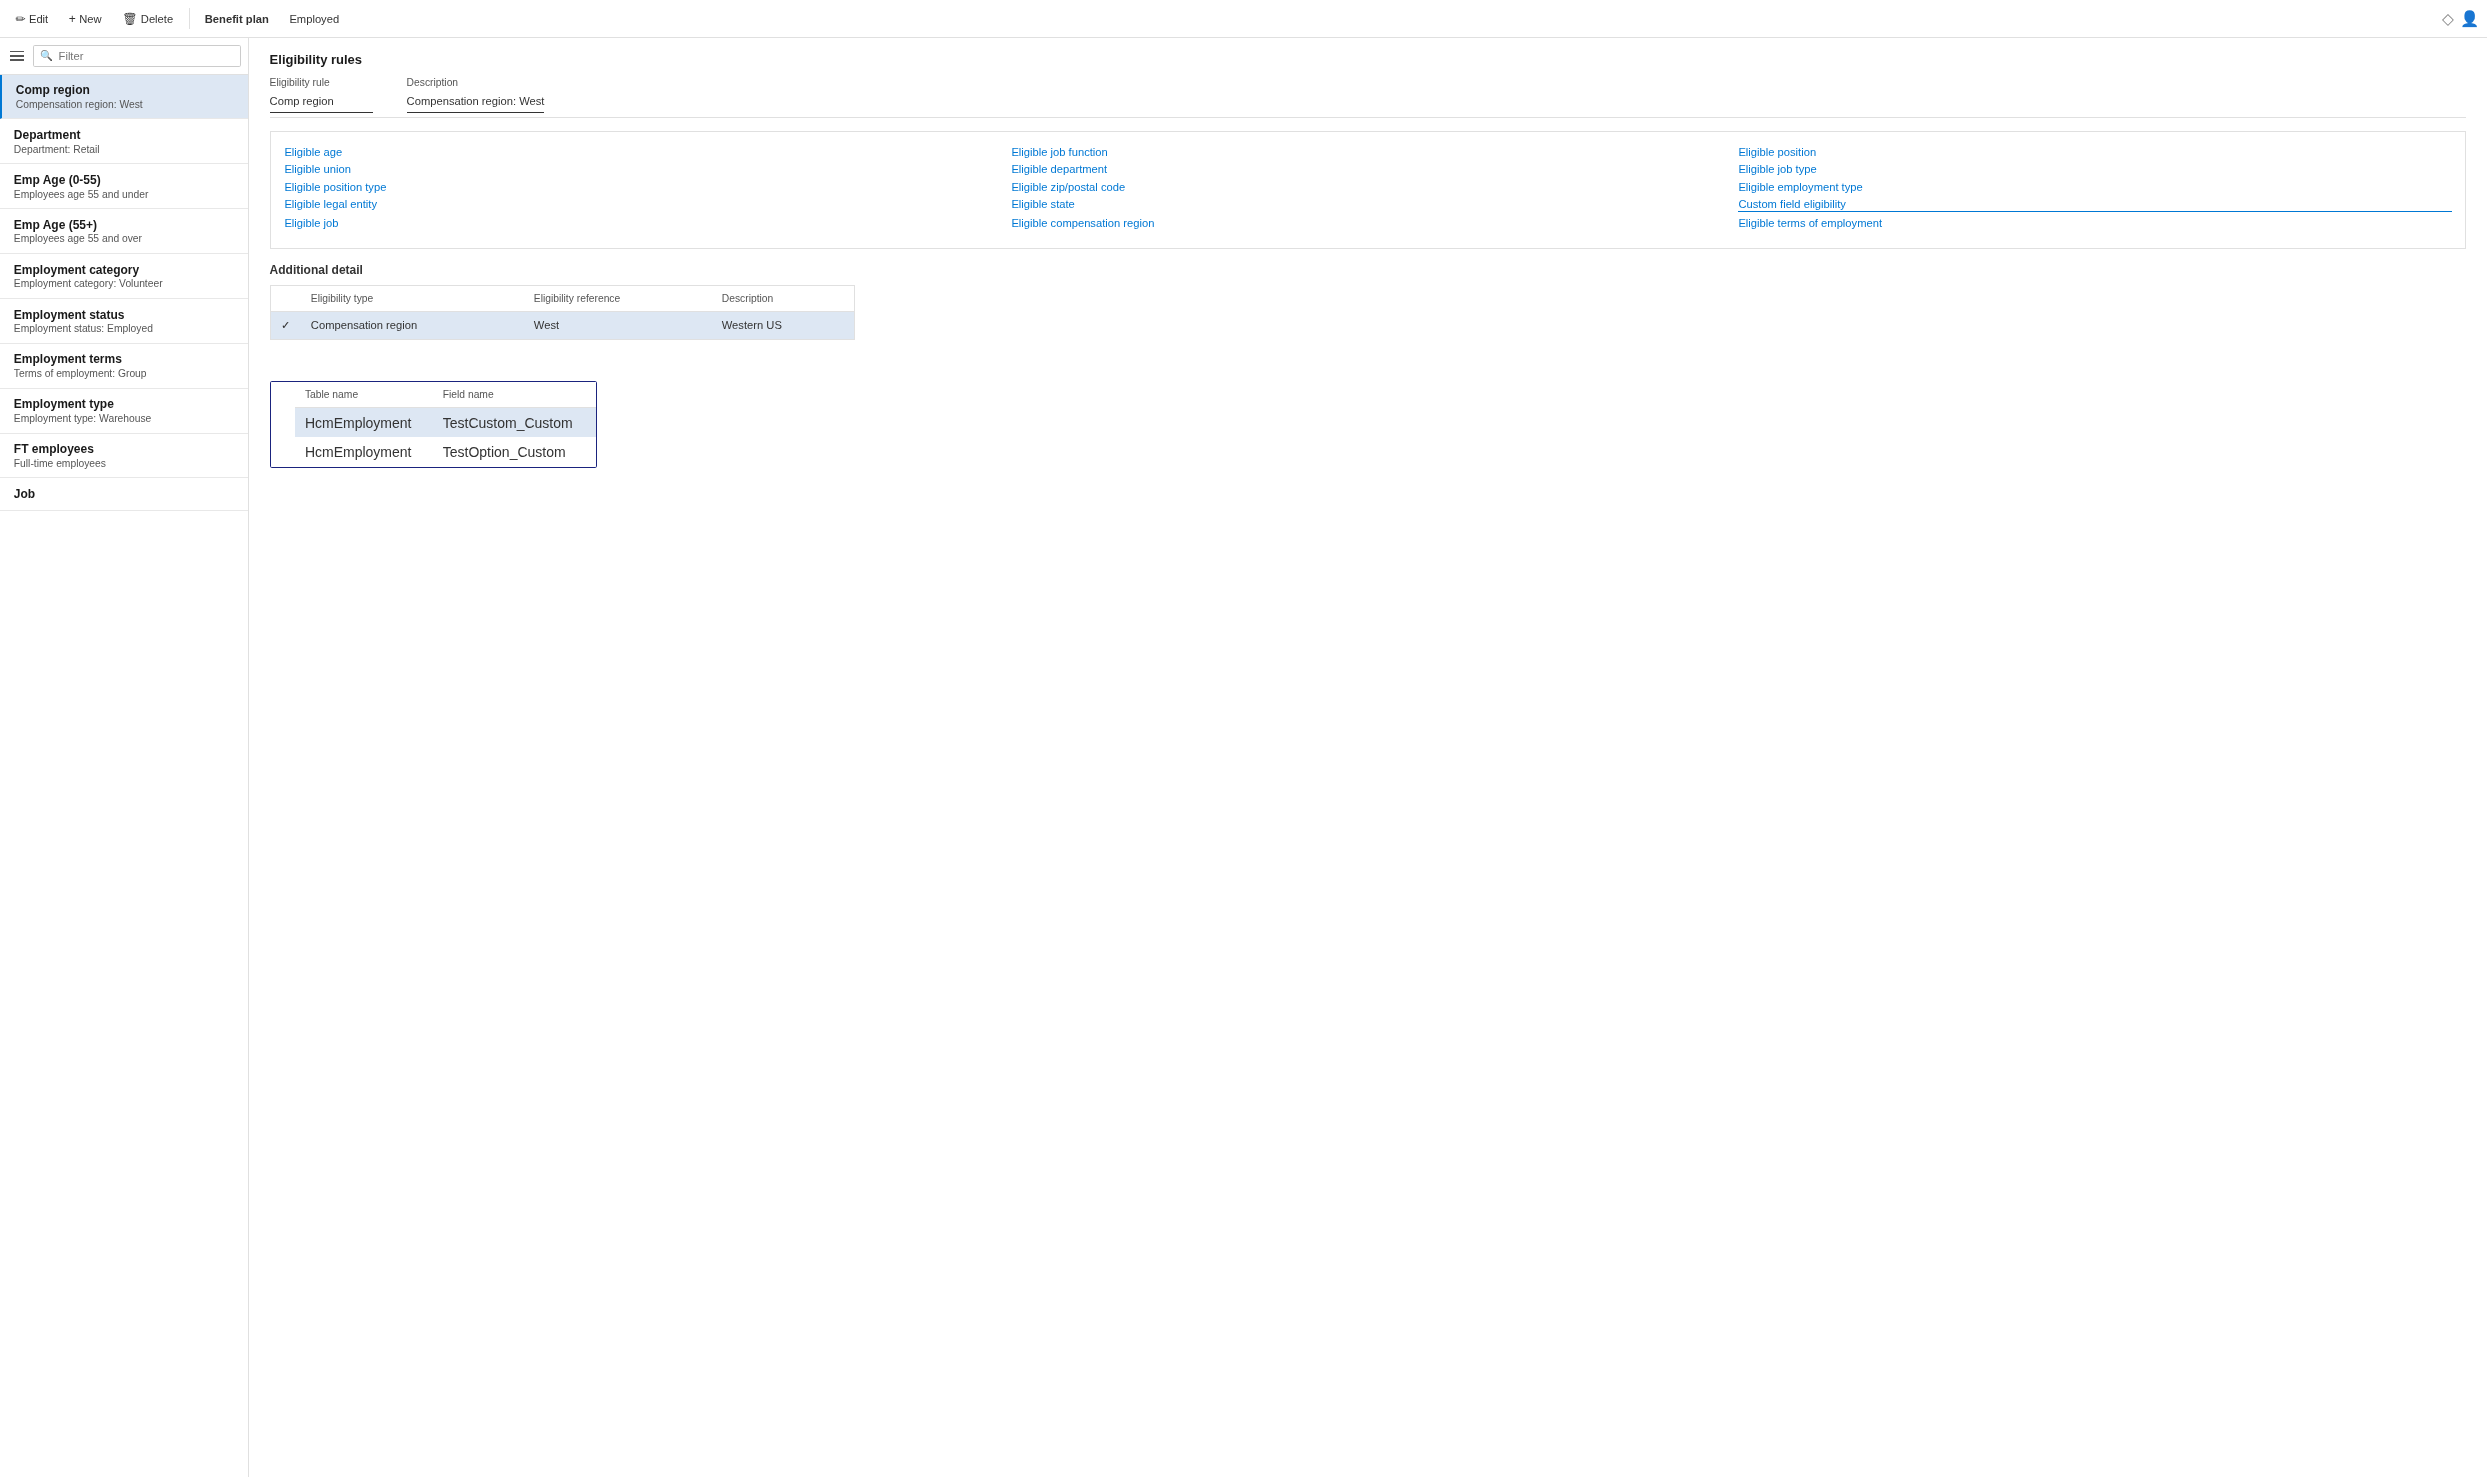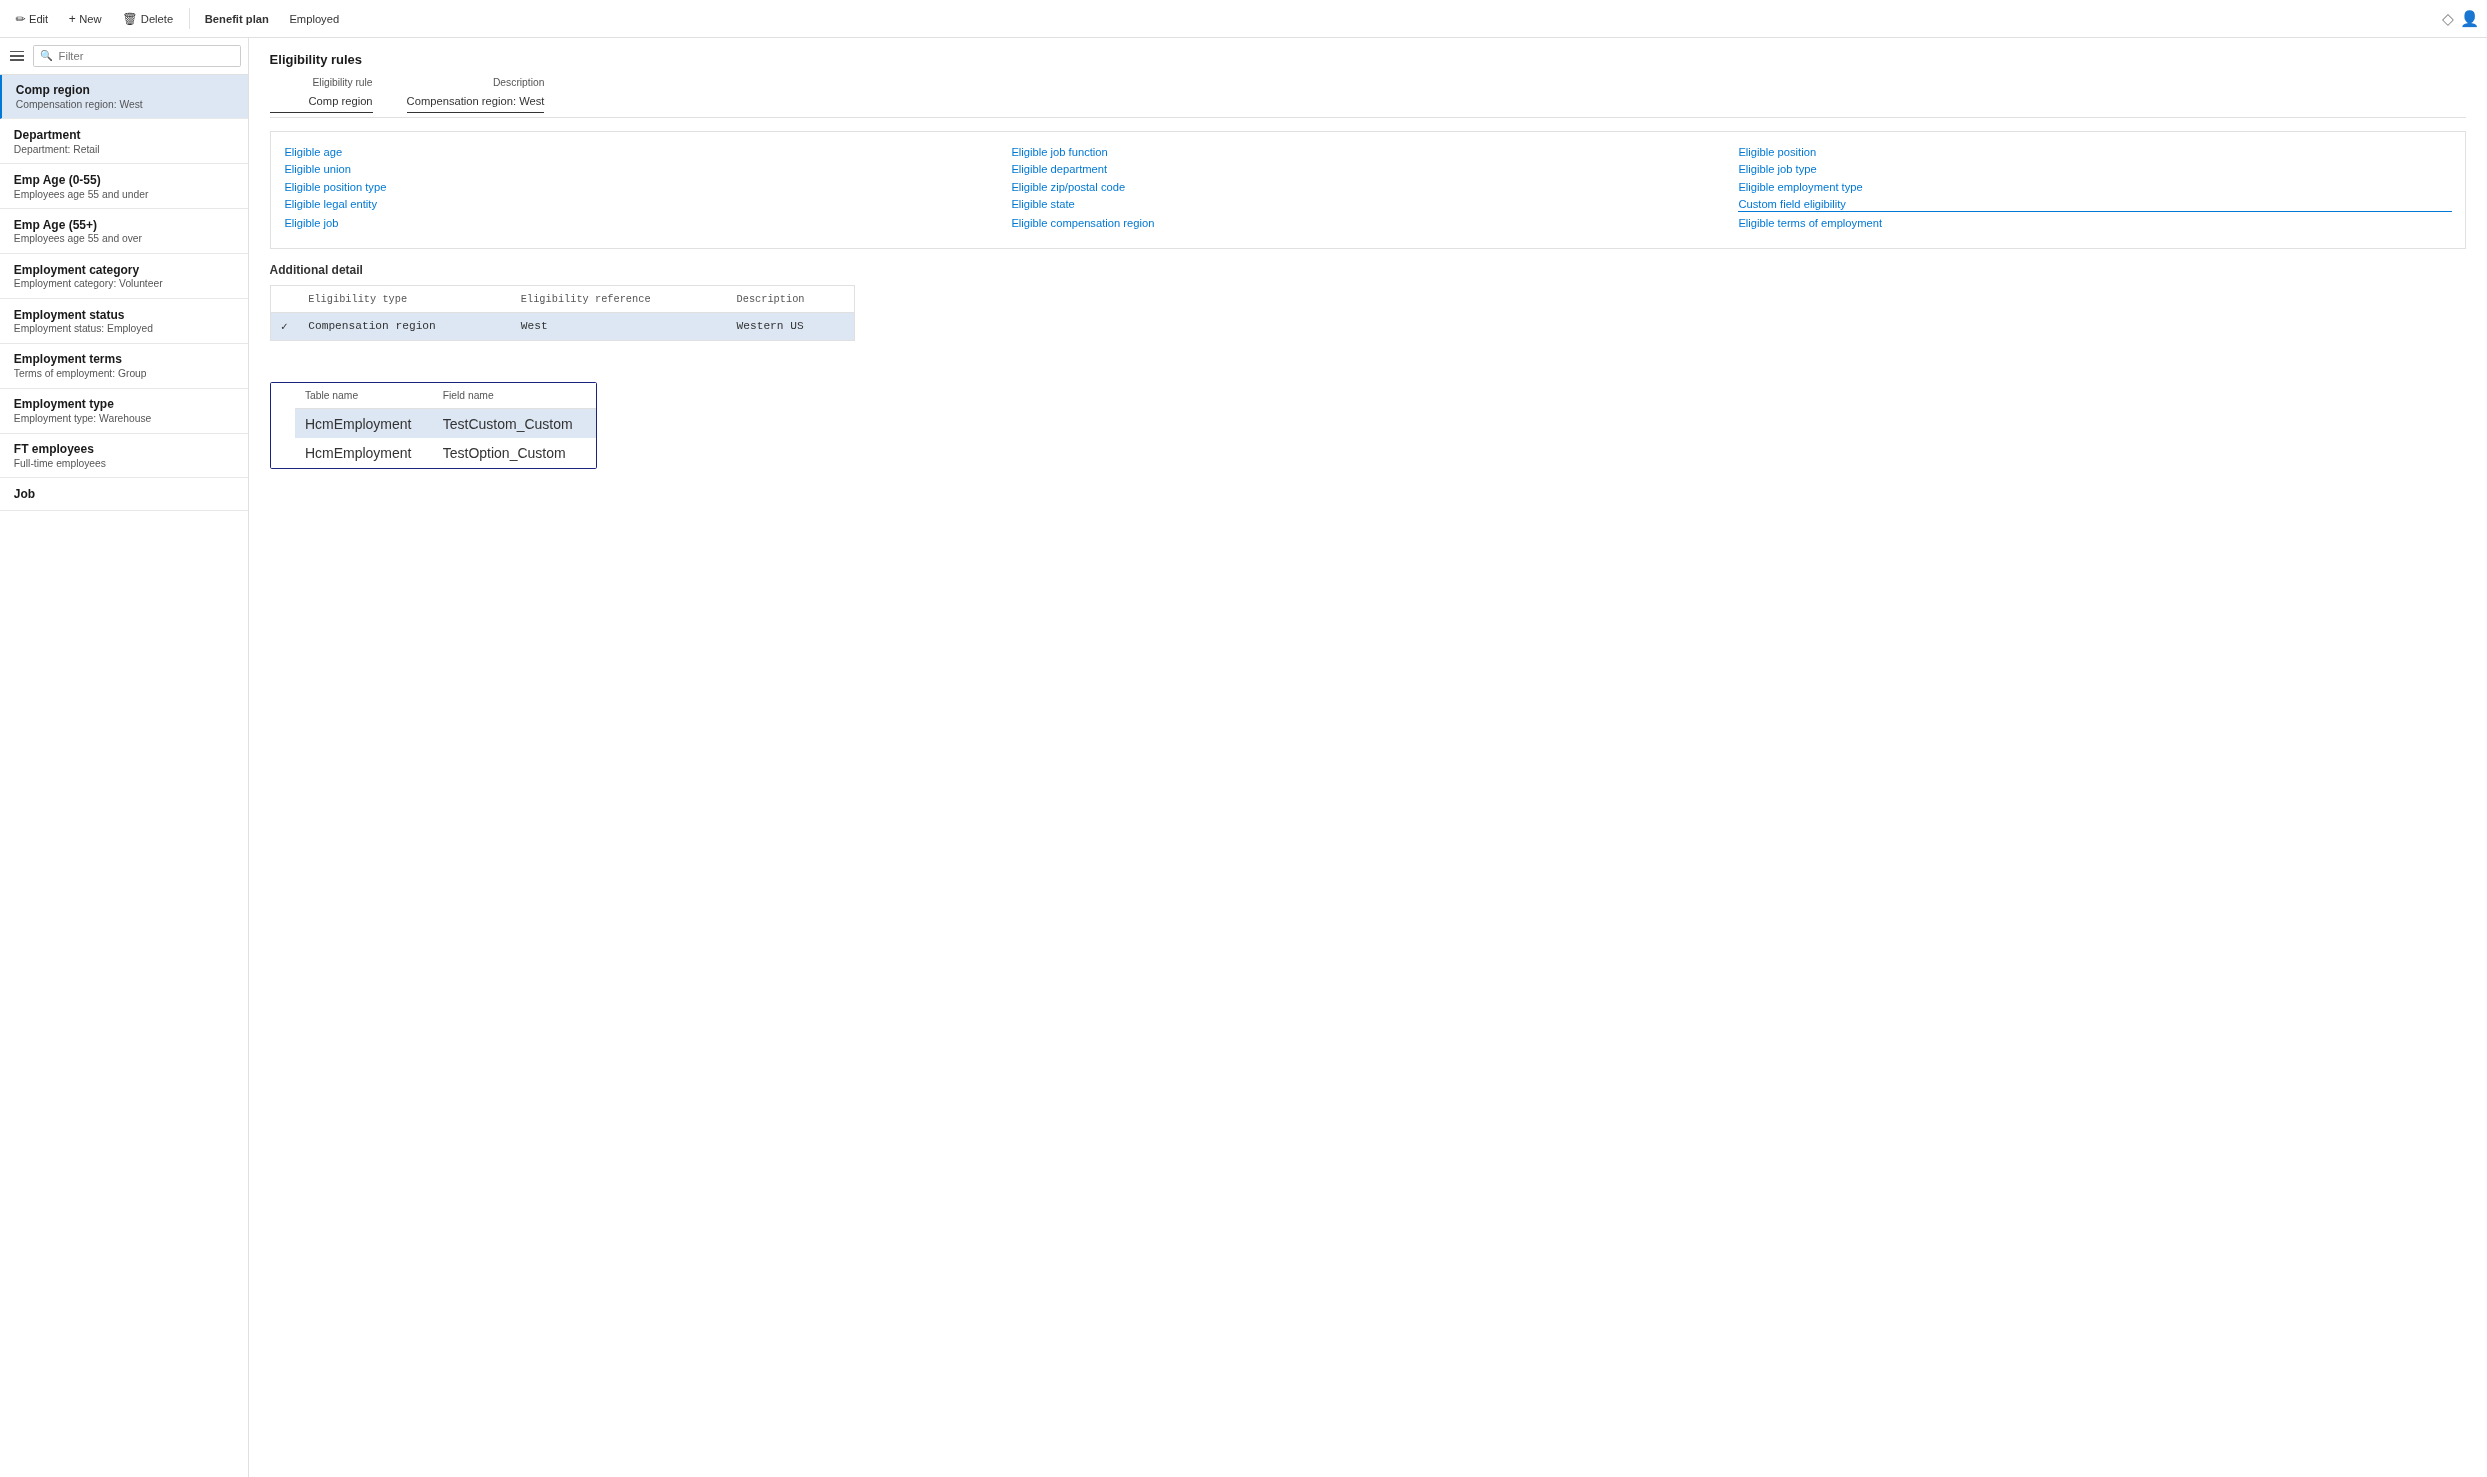--- a/index.html
+++ b/index.html
@@ -108,21 +108,20 @@
       color: #1a1a1a;
       margin-bottom: 10.3px;
     }
 
     .rule-header {
       display: flex;
       gap: 34px;
       border-bottom: 0.9px solid #e0e0e0;
       padding-bottom: 3.4px;
       margin-bottom: 0;
-      text-align: right;
     }
     .rule-col-label { font-size: 10.3px; color: #555; margin-bottom: 1.7px; }
     .rule-col-value {
       font-size: 11.2px;
       color: #333;
       padding: 5.2px 0;
       border-bottom: 1.7px solid #333;
       min-width: 103px;
     }
 
@@ -335,21 +334,21 @@
         <a>Eligible state</a>
         <a class="link-highlighted" style="border-bottom: 1.7px solid rgb(0, 120, 212); padding-bottom: 0.9px;">Custom field eligibility</a>
         <a>Eligible job</a>
         <a>Eligible compensation region</a>
         <a>Eligible terms of employment</a>
         <div></div>
       </div>
 
     <div class="additional-detail">
       <div class="additional-detail-title">Additional detail</div>
-      <table class="data-table" style="max-width:585px;font-family:Liberation Mono, monospace;">
+      <table class="data-table" style="max-width:585px;">
         <thead>
           <tr>
             <th class="check-col"></th>
             <th>Eligibility type</th>
             <th>Eligibility reference</th>
             <th>Description</th>
           </tr>
         </thead>
         <tbody id="eligibility-tbody">
         <tr class="selected">

